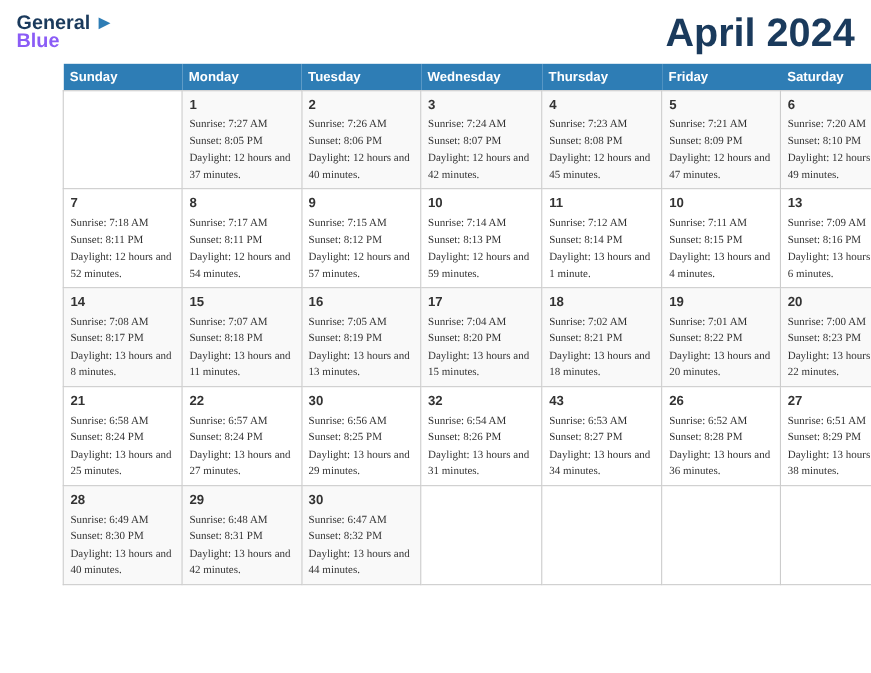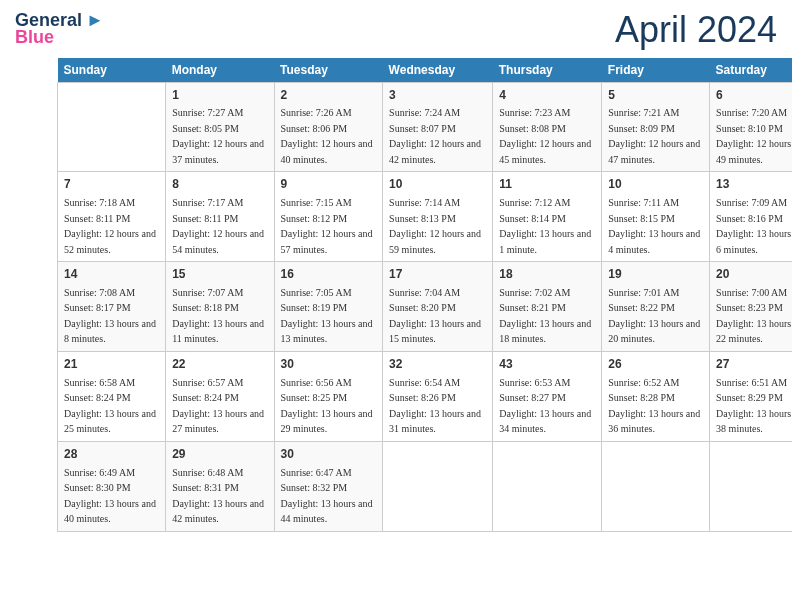--- a/index.html
+++ b/index.html
@@ -30,21 +30,21 @@
       display: flex;
       align-items: center;
       gap: 2px;
     }
     .title-area {
       text-align: right;
     }
     .main-title {
       font-size: 36px;
       color: #1a3a5c;
-      font-weight: normal;
+      font-weight: bold;
       line-height: 1.1;
     }
     .subtitle {
       font-size: 14px;
       color: #333;
     }
     table {
       width: 100%;
       border-collapse: collapse;
       font-size: 10.5px;
@@ -92,21 +92,21 @@
 </head>
 <body>
 
 <div class="page">
   <div class="header-area">
     <div class="logo">
       <div class="logo-row">
         <span style="font-size:18px;font-weight:bold;color:#1a3a5c;">General</span>
         <span style="color:#2e7db5;font-size:18px;margin-left:2px;">►</span>
       </div>
-      <span style="font-size:18px;font-weight:bold;color:#ec4899;margin-top:-4px;">Blue</span>
+      <span style="font-size:18px;font-weight:bold;color:#8b5cf6;margin-top:-4px;">Blue</span>
     </div>
     <div class="title-area">
       <div class="main-title">April 2024</div>
     </div>
   </div>
 
   <table>
     <thead>
       <tr>
         <th>Sunday</th>

